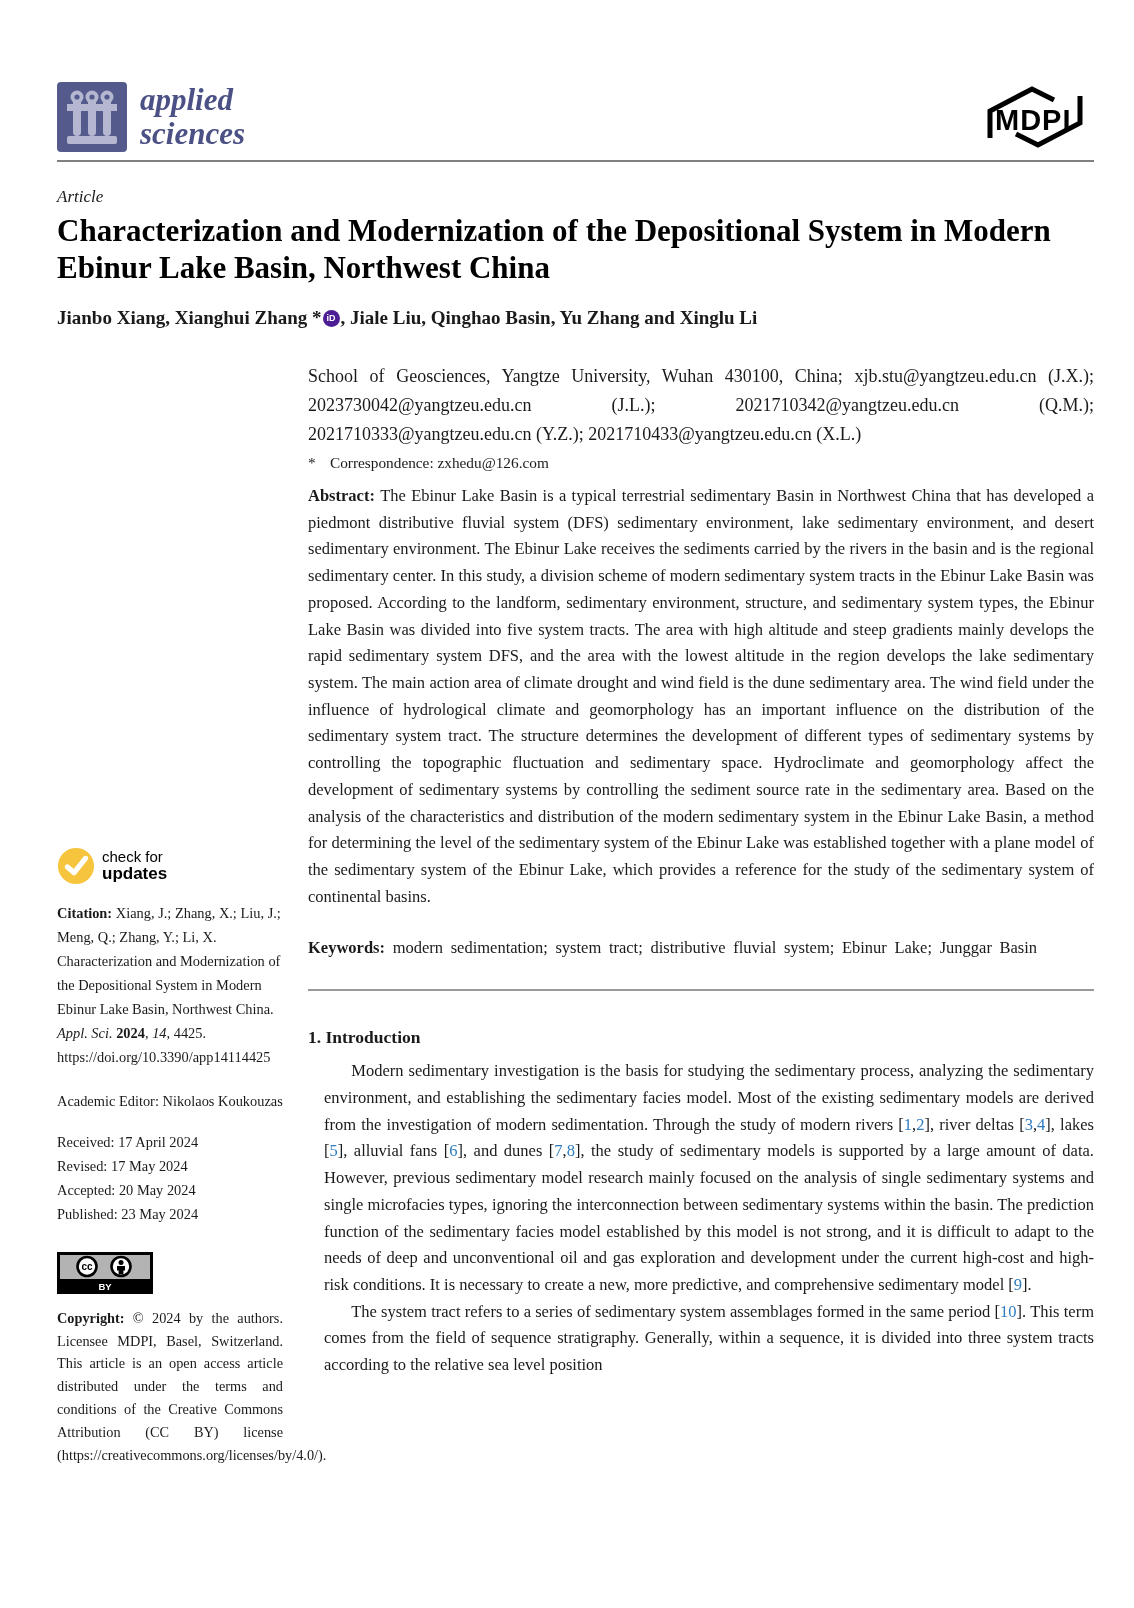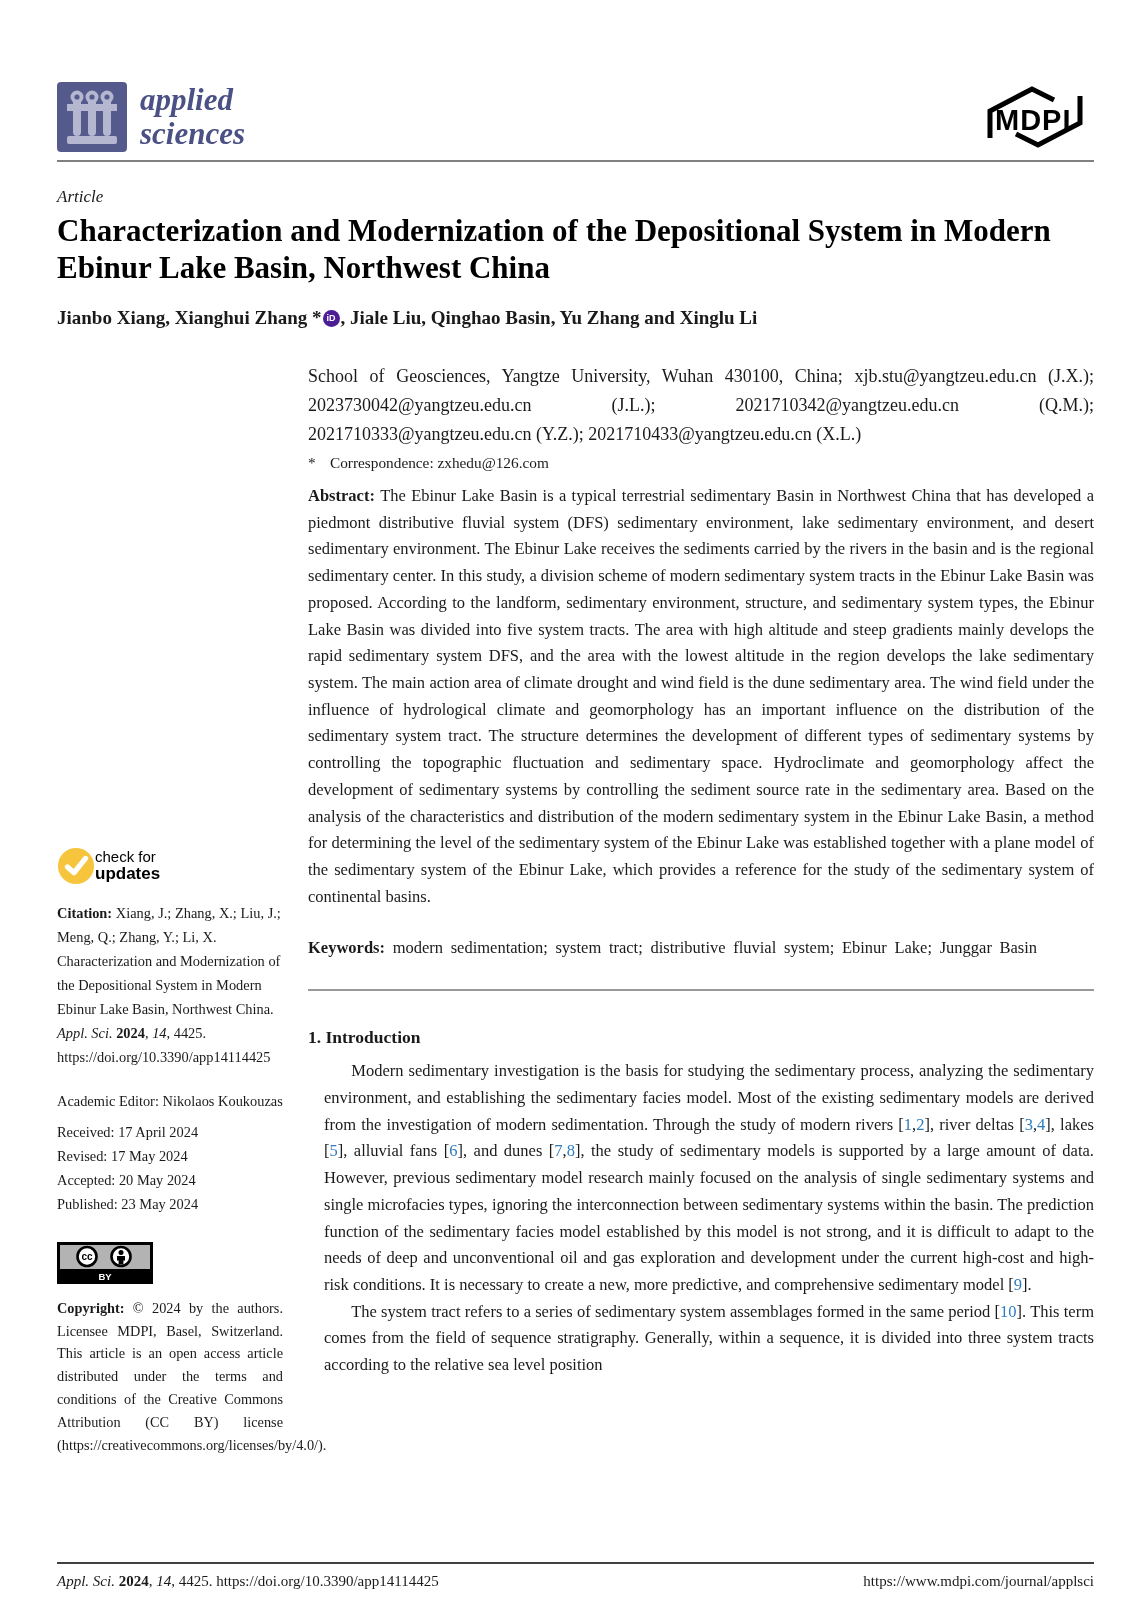--- a/index.html
+++ b/index.html
@@ -33,28 +33,28 @@
   .correspondence { margin:2px 0 0 0; font-size:15.3px; line-height:1.6; display:flex; }
   .corr-star { width:22px; flex:none; }
   .abstract { margin:8px 0 0 0; text-align:justify; line-height:1.62; }
   .keywords { margin:24px 0 0 0; text-align:justify; line-height:1.62; word-spacing:3.5px; }
   .main-rule { border:none; border-top:2px solid #999; margin:28px 0 0 0; }
   .section-heading { margin:36px 0 0 0; font-size:17.5px; font-weight:bold; }
   .body-para { margin:10px 0 0 16px; text-align:justify; line-height:1.62; text-indent:1.65em; }
   .body-para + .body-para { margin-top:0; }
 
   
-  .badge { margin-top:485px; display:flex; align-items:center; }
+  .badge { margin-top:485px; display:flex; align-items:center; gap:7px; }
   .badge-circle { width:38px; height:38px; flex:none; }
   .badge-text { font-family:"Liberation Sans", sans-serif; color:#000; line-height:1.05; }
   .badge-line1 { font-size:15px; }
   .badge-line2 { font-size:17px; font-weight:bold; }
   .citation-block { margin-top:16px; line-height:1.67; }
   .editor-block { margin-top:20px; line-height:1.67; }
-  .dates-block { margin-top:6px; line-height:1.67; }
+  .dates-block { margin-top:16px; line-height:1.67; }
   .cc-badge { margin-top:26px; width:96px; height:42px; display:block; }
   .copyright-block { margin-top:13px; line-height:1.6; text-align:justify; font-size:14.3px; }
 
   
   .footer { position:absolute; left:57px; right:40px; bottom:18px; }
   .footer-rule { border:none; border-top:2px solid #404040; margin:0 0 9px 0; }
   .footer-row { display:flex; justify-content:space-between; font-size:15px; }
 
   
   .seg-b { font-weight:bold; }
@@ -155,20 +155,13 @@
         <hr class="main-rule">
 
         <h2 class="section-heading">1. Introduction</h2>
 
         <p class="body-para"><span class="seg-p">Modern sedimentary investigation is the basis for studying the sedimentary process, analyzing the sedimentary environment, and establishing the sedimentary facies model. Most of the existing sedimentary models are derived from the investigation of modern sedimentation. Through the study of modern rivers [</span><span class="seg-ref">1</span><span class="seg-p">,</span><span class="seg-ref">2</span><span class="seg-p">], river deltas [</span><span class="seg-ref">3</span><span class="seg-p">,</span><span class="seg-ref">4</span><span class="seg-p">], lakes [</span><span class="seg-ref">5</span><span class="seg-p">], alluvial fans [</span><span class="seg-ref">6</span><span class="seg-p">], and dunes [</span><span class="seg-ref">7</span><span class="seg-p">,</span><span class="seg-ref">8</span><span class="seg-p">], the study of sedimentary models is supported by a large amount of data. However, previous sedimentary model research mainly focused on the analysis of single sedimentary systems and single microfacies types, ignoring the interconnection between sedimentary systems within the basin. The prediction function of the sedimentary facies model established by this model is not strong, and it is difficult to adapt to the needs of deep and unconventional oil and gas exploration and development under the current high-cost and high-risk conditions. It is necessary to create a new, more predictive, and comprehensive sedimentary model [</span><span class="seg-ref">9</span><span class="seg-p">].</span></p>
         <p class="body-para"><span class="seg-p">The system tract refers to a series of sedimentary system assemblages formed in the same period [</span><span class="seg-ref">10</span><span class="seg-p">]. This term comes from the field of sequence stratigraphy. Generally, within a sequence, it is divided into three system tracts according to the relative sea level position</span></p>
       </div>
     </div>
   </div>
 
-  <div class="footer">
-    <hr class="footer-rule">
-    <div class="footer-row">
-      <span><span class="seg-i">Appl. Sci. </span><span class="seg-b">2024</span><span class="seg-p">, </span><span class="seg-i">14</span><span class="seg-p">, 4425. https://doi.org/10.3390/app14114425</span></span>
-      <span>https://www.mdpi.com/journal/applsci</span>
-    </div>
-  </div>
 </div>
 
 </body></html>

